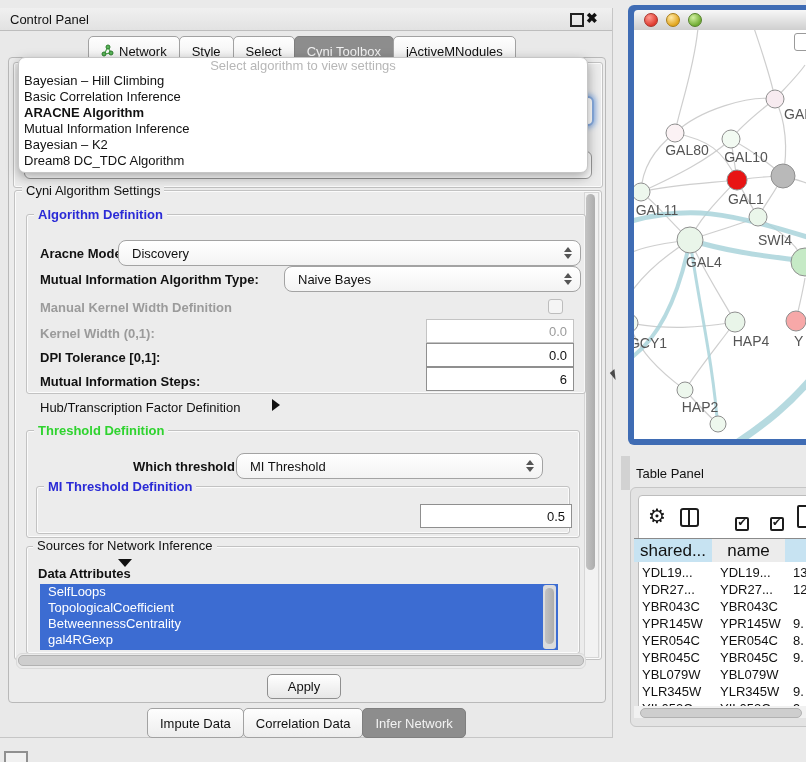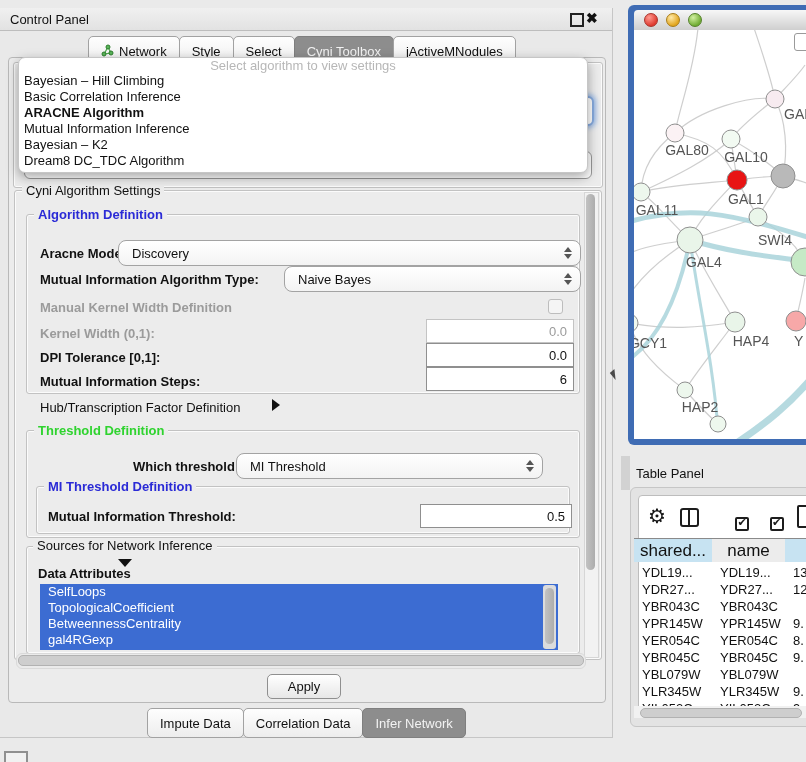--- a/index.html
+++ b/index.html
@@ -150,21 +150,21 @@
   
   <div class="groupbox" style="left:14px;top:190px;width:586px;height:468px;background:#ececec;">
     <span class="gtitle">Cyni Algorithm Settings</span>
   </div>
 
   
   <div class="sb-track-v" style="left:584px;top:192px;width:13px;height:464px;"></div>
   <div class="sb-thumb" style="left:586px;top:194px;width:9px;height:376px;"></div>
 
   
-  <div class="groupbox" style="left:26px;top:214px;width:552px;height:178px;">
+  <div class="groupbox" style="left:26px;top:214px;width:552px;height:178px;padding-left:6px;">
     <span class="gtitle blue">Algorithm Definition</span>
   </div>
 
   <span class="lbl b" style="left:40px;top:246px;">Aracne Mode:</span>
   <div class="combo" style="left:118px;top:240px;width:448px;height:24px;">
     <span>Discovery</span>
     <span class="stepper">
         <span class="tri-up"></span>
         <span class="tri-dn"></span>
       </span>
@@ -210,21 +210,20 @@
     <span>MI Threshold</span>
     <span class="stepper">
         <span class="tri-up"></span>
         <span class="tri-dn"></span>
       </span>
   </div>
 
   <div class="groupbox" style="left:36px;top:486px;width:532px;height:46px;">
     <span class="gtitle blue">MI Threshold Definition</span>
   </div>
-  <span class="lbl b" style="left:48px;top:509px;">Mutual Information Threshold:</span>
   <div class="field" style="left:420px;top:504px;width:144px;height:22px;">
     <span>0.5</span>
   </div>
 
   
   <div class="groupbox" style="left:26px;top:546px;width:552px;height:106px;overflow:hidden;"></div>
   <span class="gtitle abs" style="left:33px;top:538px;display:flex;align-items:center;gap:6px;flex-direction:column;">
     <span>Sources for Network Inference</span>
     <span class="tri-down-b"></span>
   </span>

